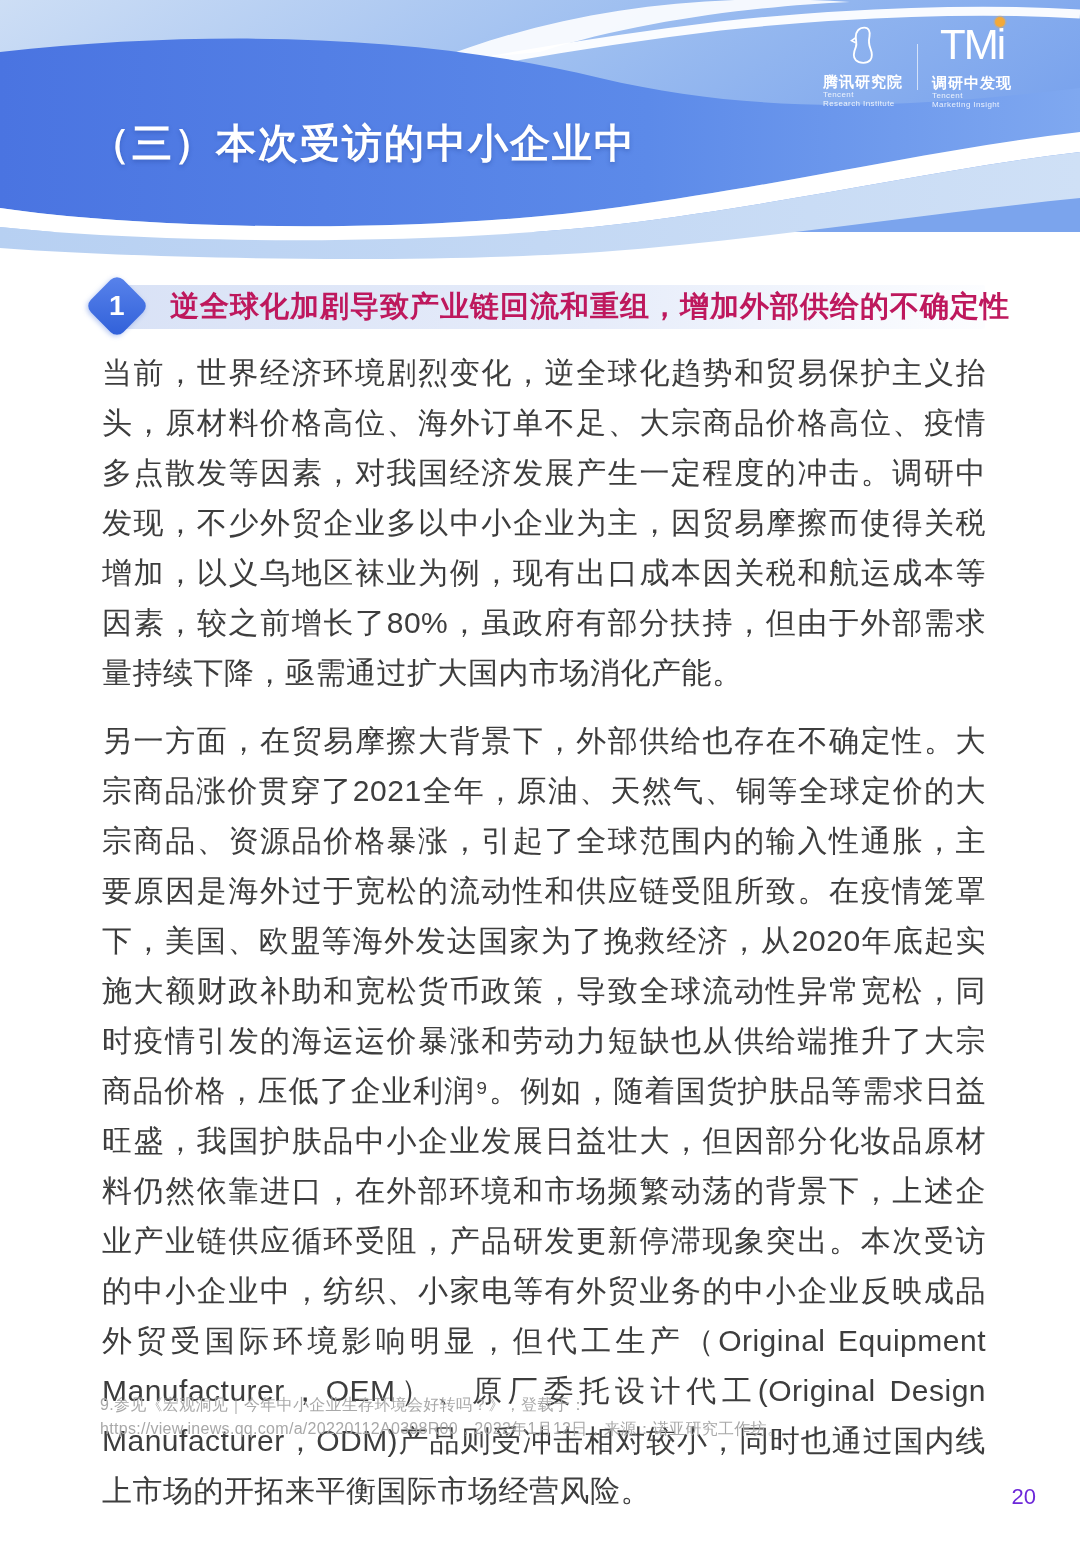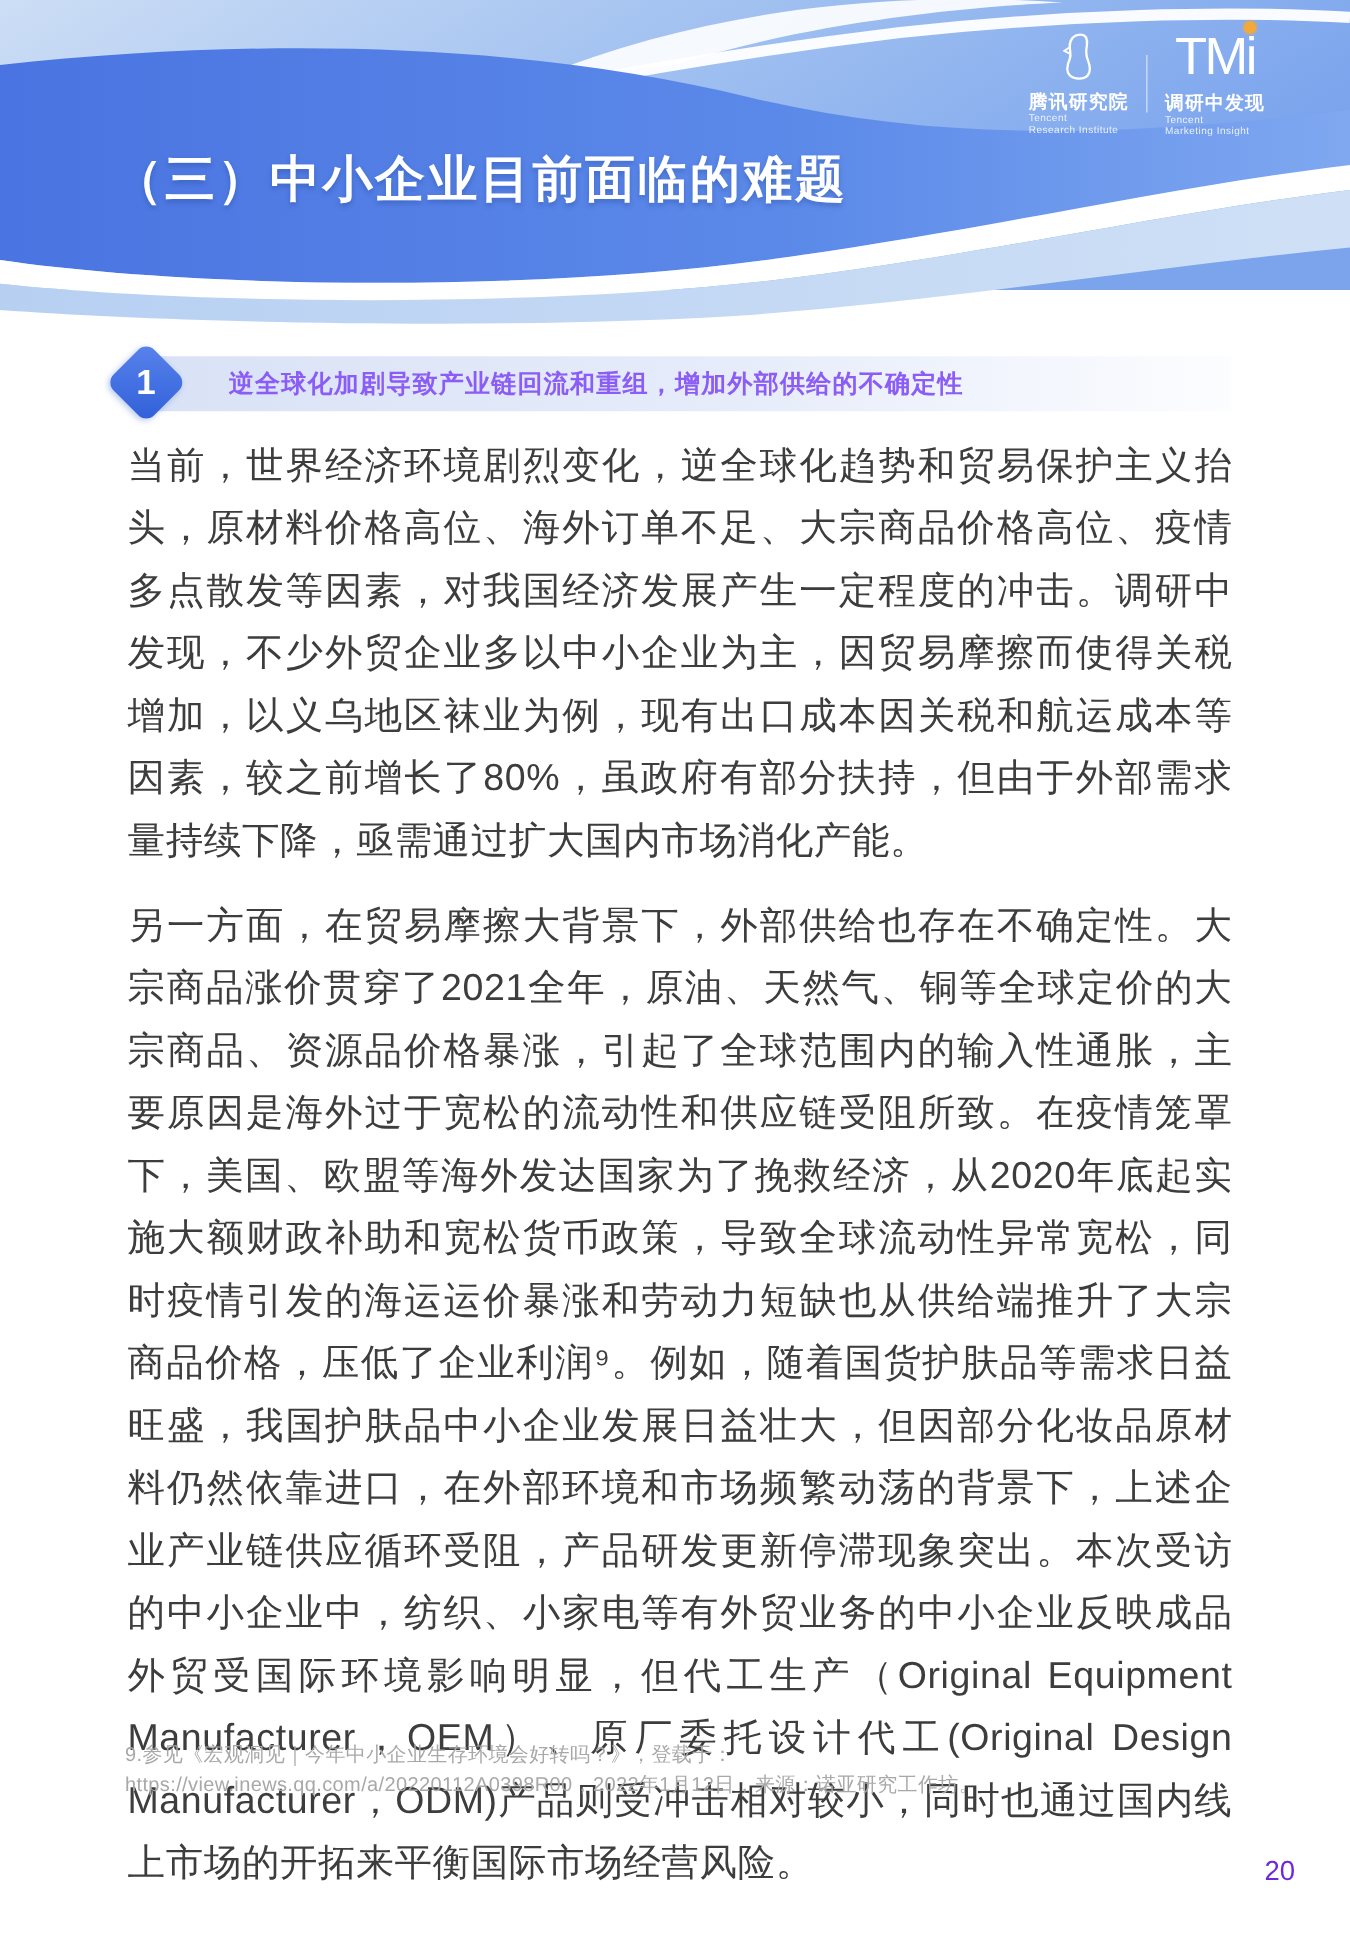--- a/index.html
+++ b/index.html
@@ -62,22 +62,22 @@
     transform:rotate(45deg);
     border-radius:9px;
     box-shadow:0 2px 5px rgba(47,95,216,.35);
     display:flex; align-items:center; justify-content:center;
   }
   .sec-num {
     transform:rotate(-45deg);
     color:#ffffff; font-size:28px; font-weight:bold;
   }
   .sec-title {
-    position:absolute; left:91px; top:50%; transform:translateY(-50%);
-    font-size:20px; font-weight:bold; color:#8b5cf6;
+    position:absolute; left:78px; top:50%; transform:translateY(-50%);
+    font-size:29px; font-weight:bold; color:#be185d;
     letter-spacing:1px; white-space:nowrap;
   }
 
   
   .body-text {
     position:absolute; left:102px; top:348px; width:884px;
     font-size:30px; line-height:50px; color:#3d3d3d;
     text-align:justify; letter-spacing:.5px;
   }
   .body-text p + p { margin-top:18px; }
@@ -124,21 +124,21 @@
       <path d="M-20,165 C200,125 420,62 720,26 C850,12 980,8 1080,14" fill="none" stroke="#ffffff" stroke-width="9" opacity="0.95"></path>
       <path d="M430,62 C560,10 700,-8 850,2 C760,6 640,20 540,52" fill="#ffffff" opacity="0.9"></path>
 
       <path d="M0,52 C220,28 430,36 600,78 C760,116 910,108 1080,88 L1080,132 C930,150 800,182 620,207 C420,235 150,230 0,208 Z" fill="url(#gMain)"></path>
 
       <path d="M0,208 C150,230 420,235 620,207 C800,182 930,150 1080,132 L1080,152 C930,170 800,202 620,224 C420,247 150,243 0,227 Z" fill="#ffffff"></path>
 
       <path d="M0,227 C150,243 420,247 620,224 C800,202 930,170 1080,152 L1080,198 C920,214 760,240 600,252 C420,264 150,259 0,248 Z" fill="url(#gStrip)"></path>
     </svg>
 
-    <div class="banner-title">（三）中小企业目前面临的难题</div>
+    <div class="banner-title">（三）本次受访的中小企业中</div>
 
     <div class="logos">
       <div class="logo-block">
         <span class="penguin-icon">
           <svg width="26" height="40" viewBox="0 0 36 52">
             <path d="M20,2 C12,2 8,8 8,15 C8,20 10,24 8,29 C5,36 4,43 8,47 C13,52 24,52 28,47 C32,42 30,35 28,30 C26,25 26,19 27,14 C28,7 26,2 20,2 Z" fill="none" stroke="#ffffff" stroke-width="2.6"></path>
             <path d="M8,16 L2,20 L8,23" fill="none" stroke="#ffffff" stroke-width="2.2"></path>
           </svg>
         </span>
         <span class="logo-texts">

